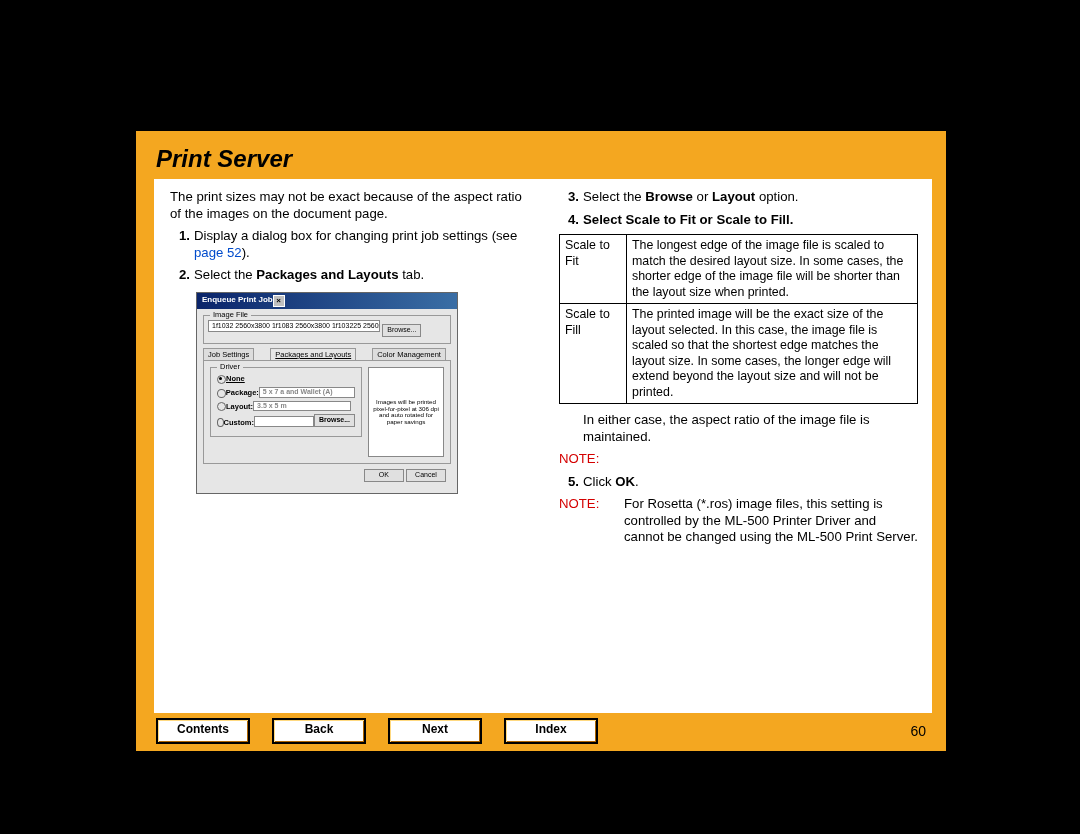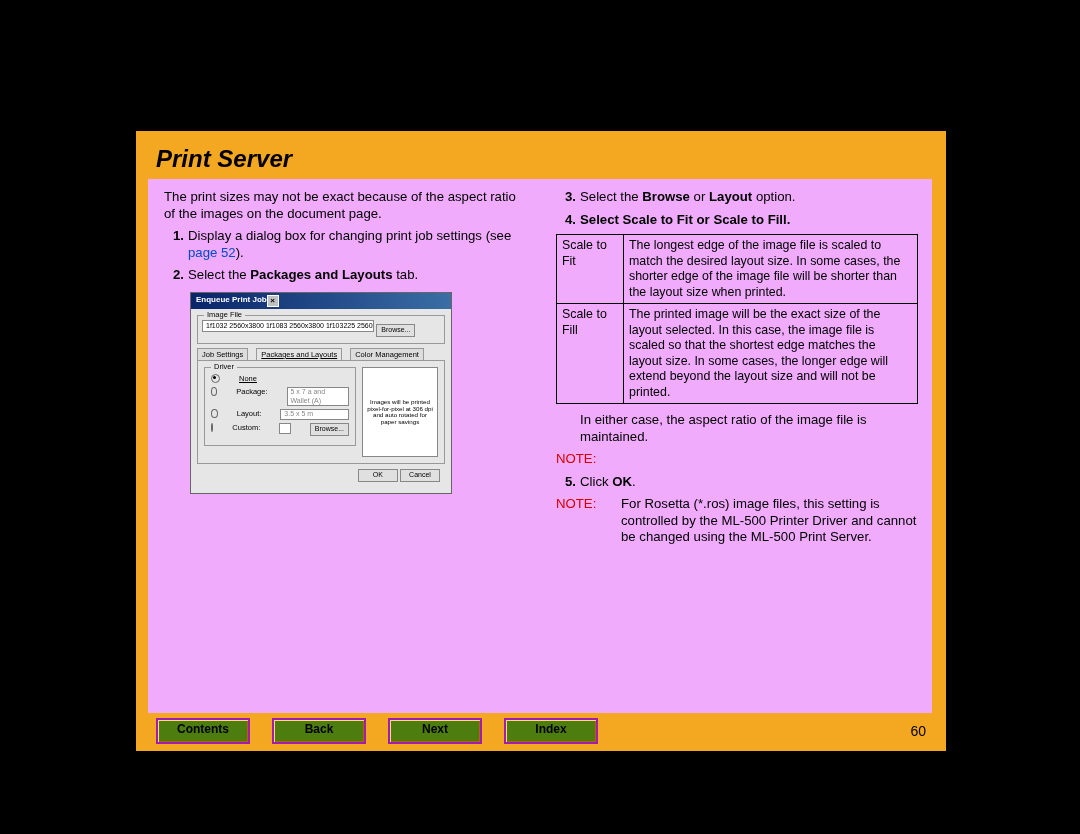--- a/index.html
+++ b/index.html
@@ -22,22 +22,22 @@
   }
   .title {
     font-style: italic;
     font-weight: bold;
     font-size: 24px;
     color: #000;
     padding: 14px 0 6px 20px;
     border-radius: 7px;
   }
   .content {
-    background: #f0abfc;
-    margin: 0 14px 0 12px;
+    background: #ffffff;
+    margin: 0 14px 0 18px;
     height: 534px;
     display: flex;
     font-size: 13.2px;
     line-height: 1.25;
     color: #000;
   }
   .col {
     width: 50%;
     padding: 10px 14px 10px 16px;
     box-sizing: border-box;
@@ -83,44 +83,44 @@
     font-size: 8px;
     display: flex;
     justify-content: flex-start;
   }
   .close-box { background:#c0c0c0; color:#000; width:10px; height:10px; text-align:center; line-height:9px; font-size:8px; border:1px solid #fff; }
   .dlg-body { padding: 6px; }
   .image-file-box { border:1px solid #999; padding:4px 4px 6px 4px; margin-bottom:4px; position:relative; }
   .group-label { position:absolute; top:-6px; left:6px; background:#e6e6e6; padding:0 3px; font-size:7.5px; }
   .file-input { background:#fff; border:1px solid #888; padding:1px 3px; font-size:7px; width:164px; display:inline-block; overflow:hidden; white-space:nowrap; }
   .btn-tiny { background:#e0e0e0; border:1px solid #888; padding:1px 4px; font-size:7px; display:inline-block; }
-  .tabs-row { font-size:7.5px; display:flex; gap:8px; margin-top:3px; }
+  .tabs-row { font-size:7.5px; display:flex; gap:16px; margin-top:3px; }
   .tab { background:#ddd; border:1px solid #999; border-bottom:none; padding:1px 4px; }
   .tab.active { background:#e6e6e6; text-decoration:underline; }
   .tab-content { border:1px solid #999; background:#e6e6e6; padding:6px; }
   .options-box, .scaling-box { border:1px solid #999; padding:6px 6px; margin-bottom:6px; position:relative; }
-  .radio-row { font-size:7.5px; margin-bottom:3px; display:flex; align-items:flex-start; gap:19px; }
+  .radio-row { font-size:7.5px; margin-bottom:3px; display:flex; align-items:flex-end; gap:0;font-weight:bold; }
   .radio-dot { width:7px; height:7px; border:1px solid #666; border-radius:50%; display:inline-block; position:relative; }
   .radio-dot.sel::after { content:""; position:absolute; top:1px; left:1px; width:3px; height:3px; background:#000; border-radius:50%; }
   .dropdown { background:#fff; border:1px solid #888; font-size:7px; padding:0 3px; color:#888; width:90px; display:inline-block; }
   .preview-box { background:#fff; border:1px solid #888; width:76px; height:90px; float:right; display:flex; align-items:center; justify-content:center; text-align:center; font-size:6.2px; line-height:1.1; color:#000; padding:4px; box-sizing:border-box; }
   .dlg-footer { text-align:right; padding:5px; }
   .clear { clear:both; }
 
   .footer {
     position: absolute;
     left: 0; right: 0; bottom: 0;
     height: 40px;
     display: flex;
     align-items: center;
     padding: 0 20px;
   }
   .nav-btn {
-    background: #4d7c0f;
-    border: 2px solid #a21caf;
+    background: #ffffff;
+    border: 2px solid #000000;
     box-shadow: inset 1px 1px 0 #ffd980, inset -1px -1px 0 #b06600;
     color: #000;
     font-weight: bold;
     font-size: 12px;
     width: 90px;
     height: 22px;
     text-align: center;
     line-height: 18px;
     margin-right: 22px;
     cursor: pointer;

